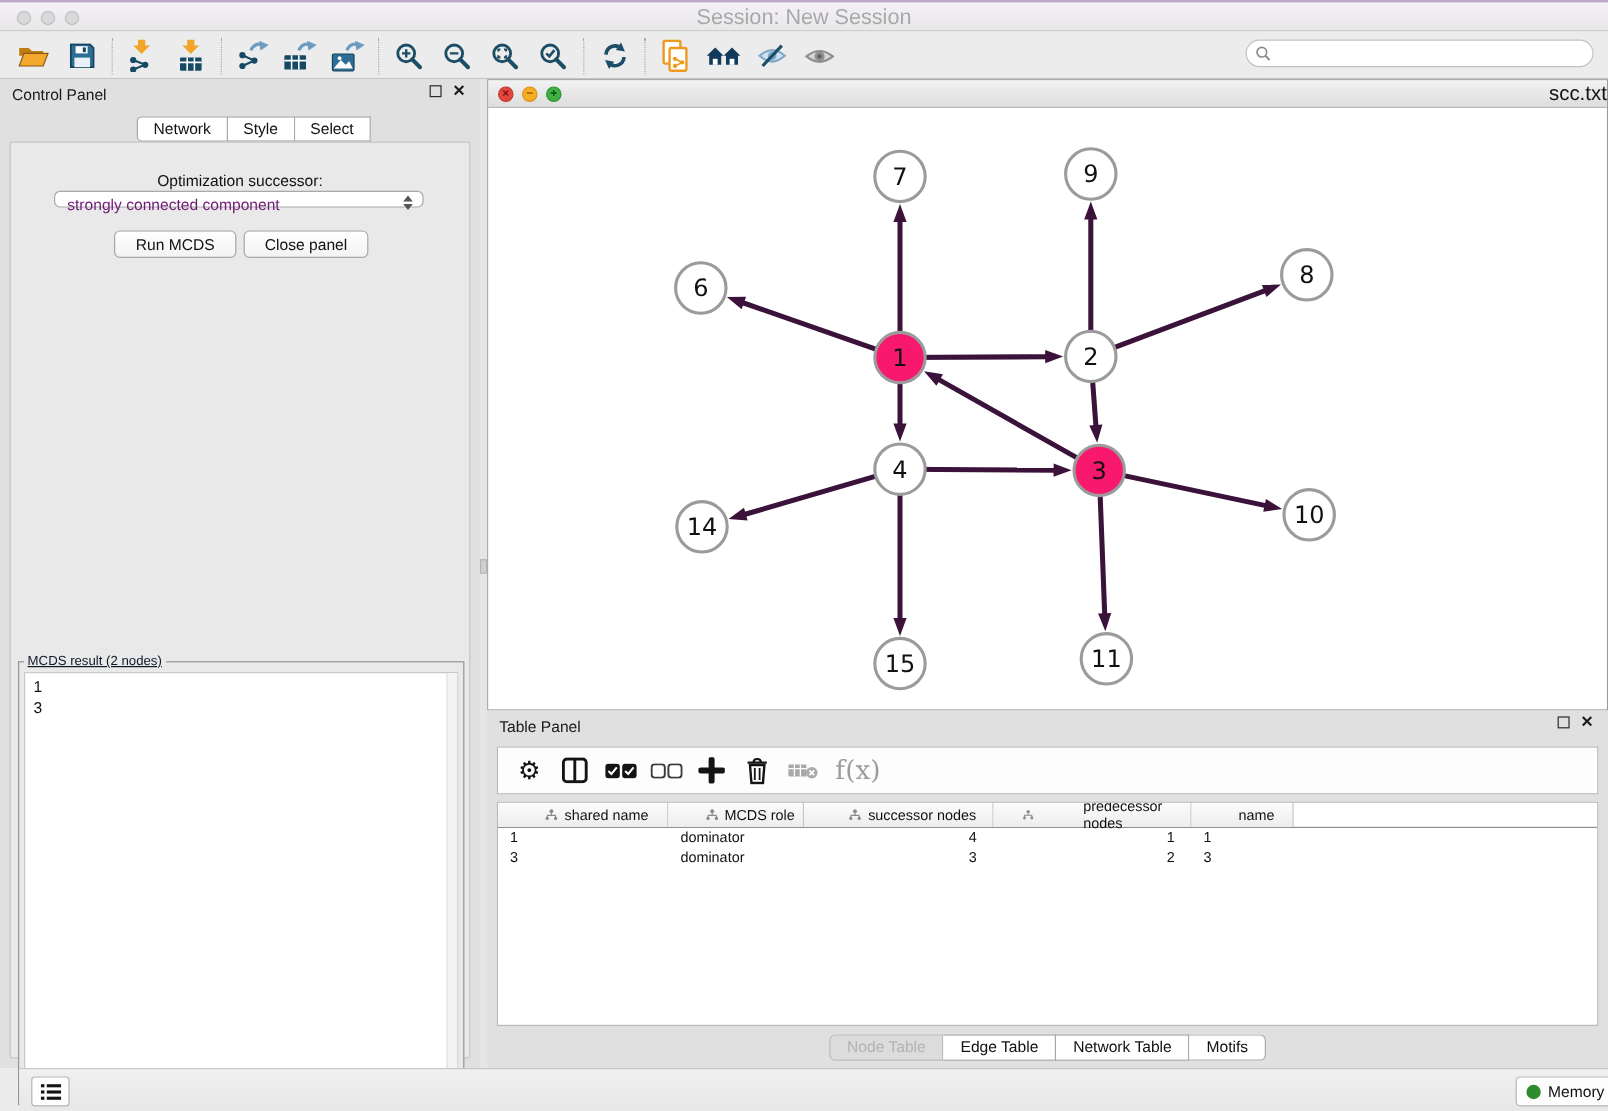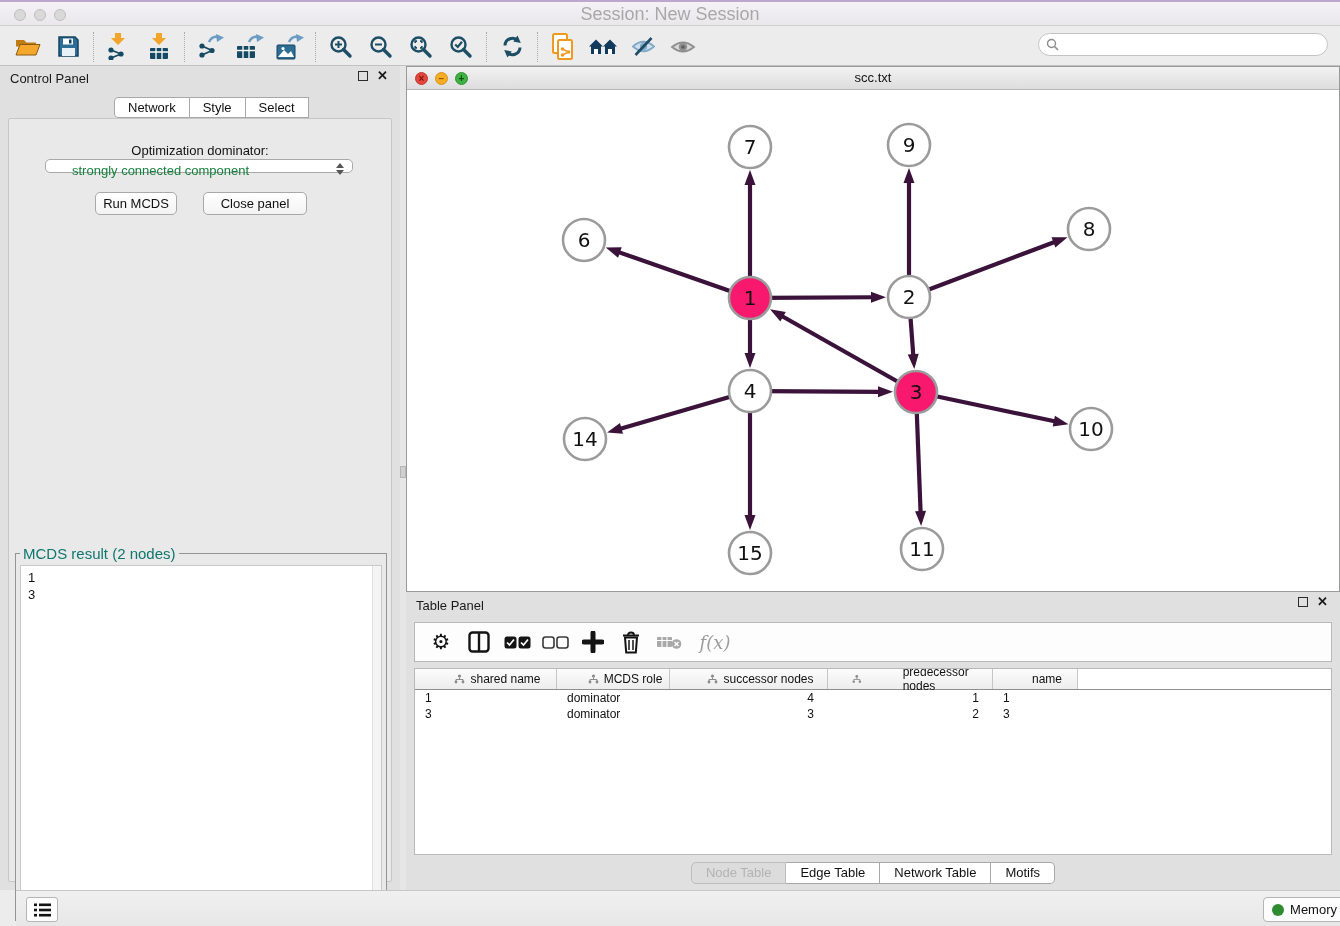--- a/index.html
+++ b/index.html
@@ -42,34 +42,34 @@
   .cp-tab { height:21px; padding:0 13px; background:#fff; border:1px solid #a8a8a8;
             border-left:none; font-size:13px; line-height:19px; color:#111; }
   .cp-tab:first-child { border-left:1px solid #a8a8a8; border-radius:4px 0 0 4px; }
   .cp-tab:last-child { border-radius:0 4px 4px 0;margin-top:44px; }
   .cp-tab.sel { background:#d8d8d8; color:#b3b3b3; border-color:#bdbdbd; }
   .cp-inner { left:8px; top:52px; width:384px; height:764px; background:#e9e9e9;
               border:1px solid #c6c6c6; border-radius:2px; }
   .opt-label { width:100%; text-align:center; top:24px; font-size:13px; color:#111; }
   .combo { left:36px; top:40px; width:308px; height:14px; background:#fff;
            border:1px solid #a9a9a9; border-radius:5px; font-size:13px;
-           line-height:21px; padding-left:26px; color:#15803d; }
+           line-height:21px; padding-left:10px; color:#701a75; }
   .combo-arrows { position:absolute; right:8px; top:3px; display:flex;
                   flex-direction:column; gap:2px; }
   .tri-up { width:0; height:0; border-left:4px solid transparent;
             border-right:4px solid transparent; border-bottom:5px solid #555; }
   .tri-dn { width:0; height:0; border-left:4px solid transparent;
             border-right:4px solid transparent; border-top:5px solid #555; }
   .cp-btn { top:73px; height:23px; background:linear-gradient(#ffffff,#f3f3f3);
             border:1px solid #a9a9a9; border-radius:5px; font-size:13px;
             color:#111; text-align:center; line-height:21px; }
   .mcds-fieldset { left:6px; top:426px; width:372px; height:376px;
                    border:1px solid #949494; background:#e9e9e9; padding:0; }
-  .mcds-fieldset legend { font-size:15px; color:#0f766e; margin-left:4px;
-                          padding:0 3px; }
+  .mcds-fieldset legend { font-size:11px; color:#0f172a; margin-left:4px;
+                          padding:0 3px;text-decoration:underline; }
   .result-area { left:4px; top:3px; width:362px; height:352px; background:#fff;
                  border:1px solid #c9c9c9; font-size:13px; color:#111;
                  padding:3px 0 0 7px; line-height:17px; }
   .result-scroll { position:absolute; right:0; top:0; width:9px; height:100%;
                    background:#f4f4f4; border-left:1px solid #e0e0e0; }
 
   
   .v-split { left:400px; top:66px; width:6px; height:824px; background:#e6e6e6; }
   .v-split .grip { position:absolute; left:0; top:400px; width:6px; height:12px;
                    background:#cfcfcf; border:1px solid #b5b5b5; }
@@ -81,34 +81,34 @@
                 border:1px solid #9a9a9a; background:#fff; }
   .net-titlebar { left:0; top:0; width:100%; height:23px;
                   background:linear-gradient(#f2f2f2,#dddddd);
                   border-bottom:1px solid #b6b6b6; }
   .traffic { left:8px; top:5px; display:flex; gap:7px; }
   .tl { width:13px; height:13px; border-radius:50%; font-size:10px;
         font-weight:bold; text-align:center; line-height:12px; }
   .tl.red { background:#e2463d; border:1px solid #c23a32; color:#7c1410; }
   .tl.yellow { background:#f6ac23; border:1px solid #d9931b; color:#8a5b00; }
   .tl.green { background:#3fb143; border:1px solid #2f9334; color:#0c5212; }
-  .net-title { width:100%; text-align:center; font-size:13px; line-height:22px;
+  .net-title { width:100%; text-align:right; font-size:17px; line-height:22px;
                color:#111; }
   .net-canvas { left:0; top:23px; width:932px; height:501px; background:#fff; }
 
   
   .table-panel { left:406px; top:592px; width:934px; height:298px; background:#e0e0e0; }
   .tp-header { left:10px; top:6px; font-size:13px; color:#1a1a1a; }
   .tp-toolbar { left:8px; top:30px; width:918px; height:40px; background:#fdfdfd;
                 border:1px solid #b9b9b9; display:flex; align-items:center;
                 padding-left:10px; gap:6px; }
   .tp-tbtn { width:32px; height:30px; display:flex; align-items:center;
              justify-content:center; }
-  .fx-label { font-family:"DejaVu Serif", serif; font-style:italic;
-              font-size:18px; color:#9c9c9c; padding-left:4px; }
+  .fx-label { font-family:"DejaVu Serif", serif; 
+              font-size:22px; color:#9c9c9c; padding-left:4px; }
   .tp-table { left:8px; top:76px; width:918px; height:187px; background:#fff;
               border:1px solid #b9b9b9; overflow:hidden; }
   .th-row { display:flex; height:21px; border-bottom:1px solid #8f8f8f; }
   .th-cell { background:linear-gradient(#fcfcfc,#ededed);
              border-right:1px solid #c6c6c6; font-size:12px; color:#111;
              display:flex; align-items:center; justify-content:center; gap:5px;padding-left:24px; }
   .tb-row { display:flex; height:16px; font-size:12px; color:#111;
             align-items:center; }
   .tb-cell { overflow:hidden; white-space:nowrap; }
   .gear-glyph { font-size:21px; color:#141414; line-height:20px;
@@ -295,29 +295,29 @@
       <div class="float-box"></div>
       <div class="close-x">✕</div>
     </div>
     <div class="abs cp-tabs">
       <div class="cp-tab">Network</div>
       <div class="cp-tab">Style</div>
       <div class="cp-tab">Select</div>
       <div class="cp-tab sel">MCDS</div>
     </div>
     <div class="abs cp-inner">
-      <div class="abs opt-label">Optimization dominator:</div>
+      <div class="abs opt-label">Optimization successor:</div>
       <div class="abs combo">
         <span>strongly connected component</span>
         <div class="combo-arrows">
           <div class="tri-up"></div>
             <div class="tri-dn"></div>
         </div>
       </div>
-      <div class="abs cp-btn" style="left:86px; width:82px;">Run MCDS</div>
+      <div class="abs cp-btn" style="left:86px; width:102px;">Run MCDS</div>
       <div class="abs cp-btn" style="left:194px; width:104px;">Close panel</div>
       <fieldset class="abs mcds-fieldset">
         <legend>MCDS result (2 nodes)</legend>
         <div class="abs result-area">
           <div>1</div>
           <div>3</div>
           <div class="result-scroll"></div>
         </div>
       </fieldset>
     </div>

